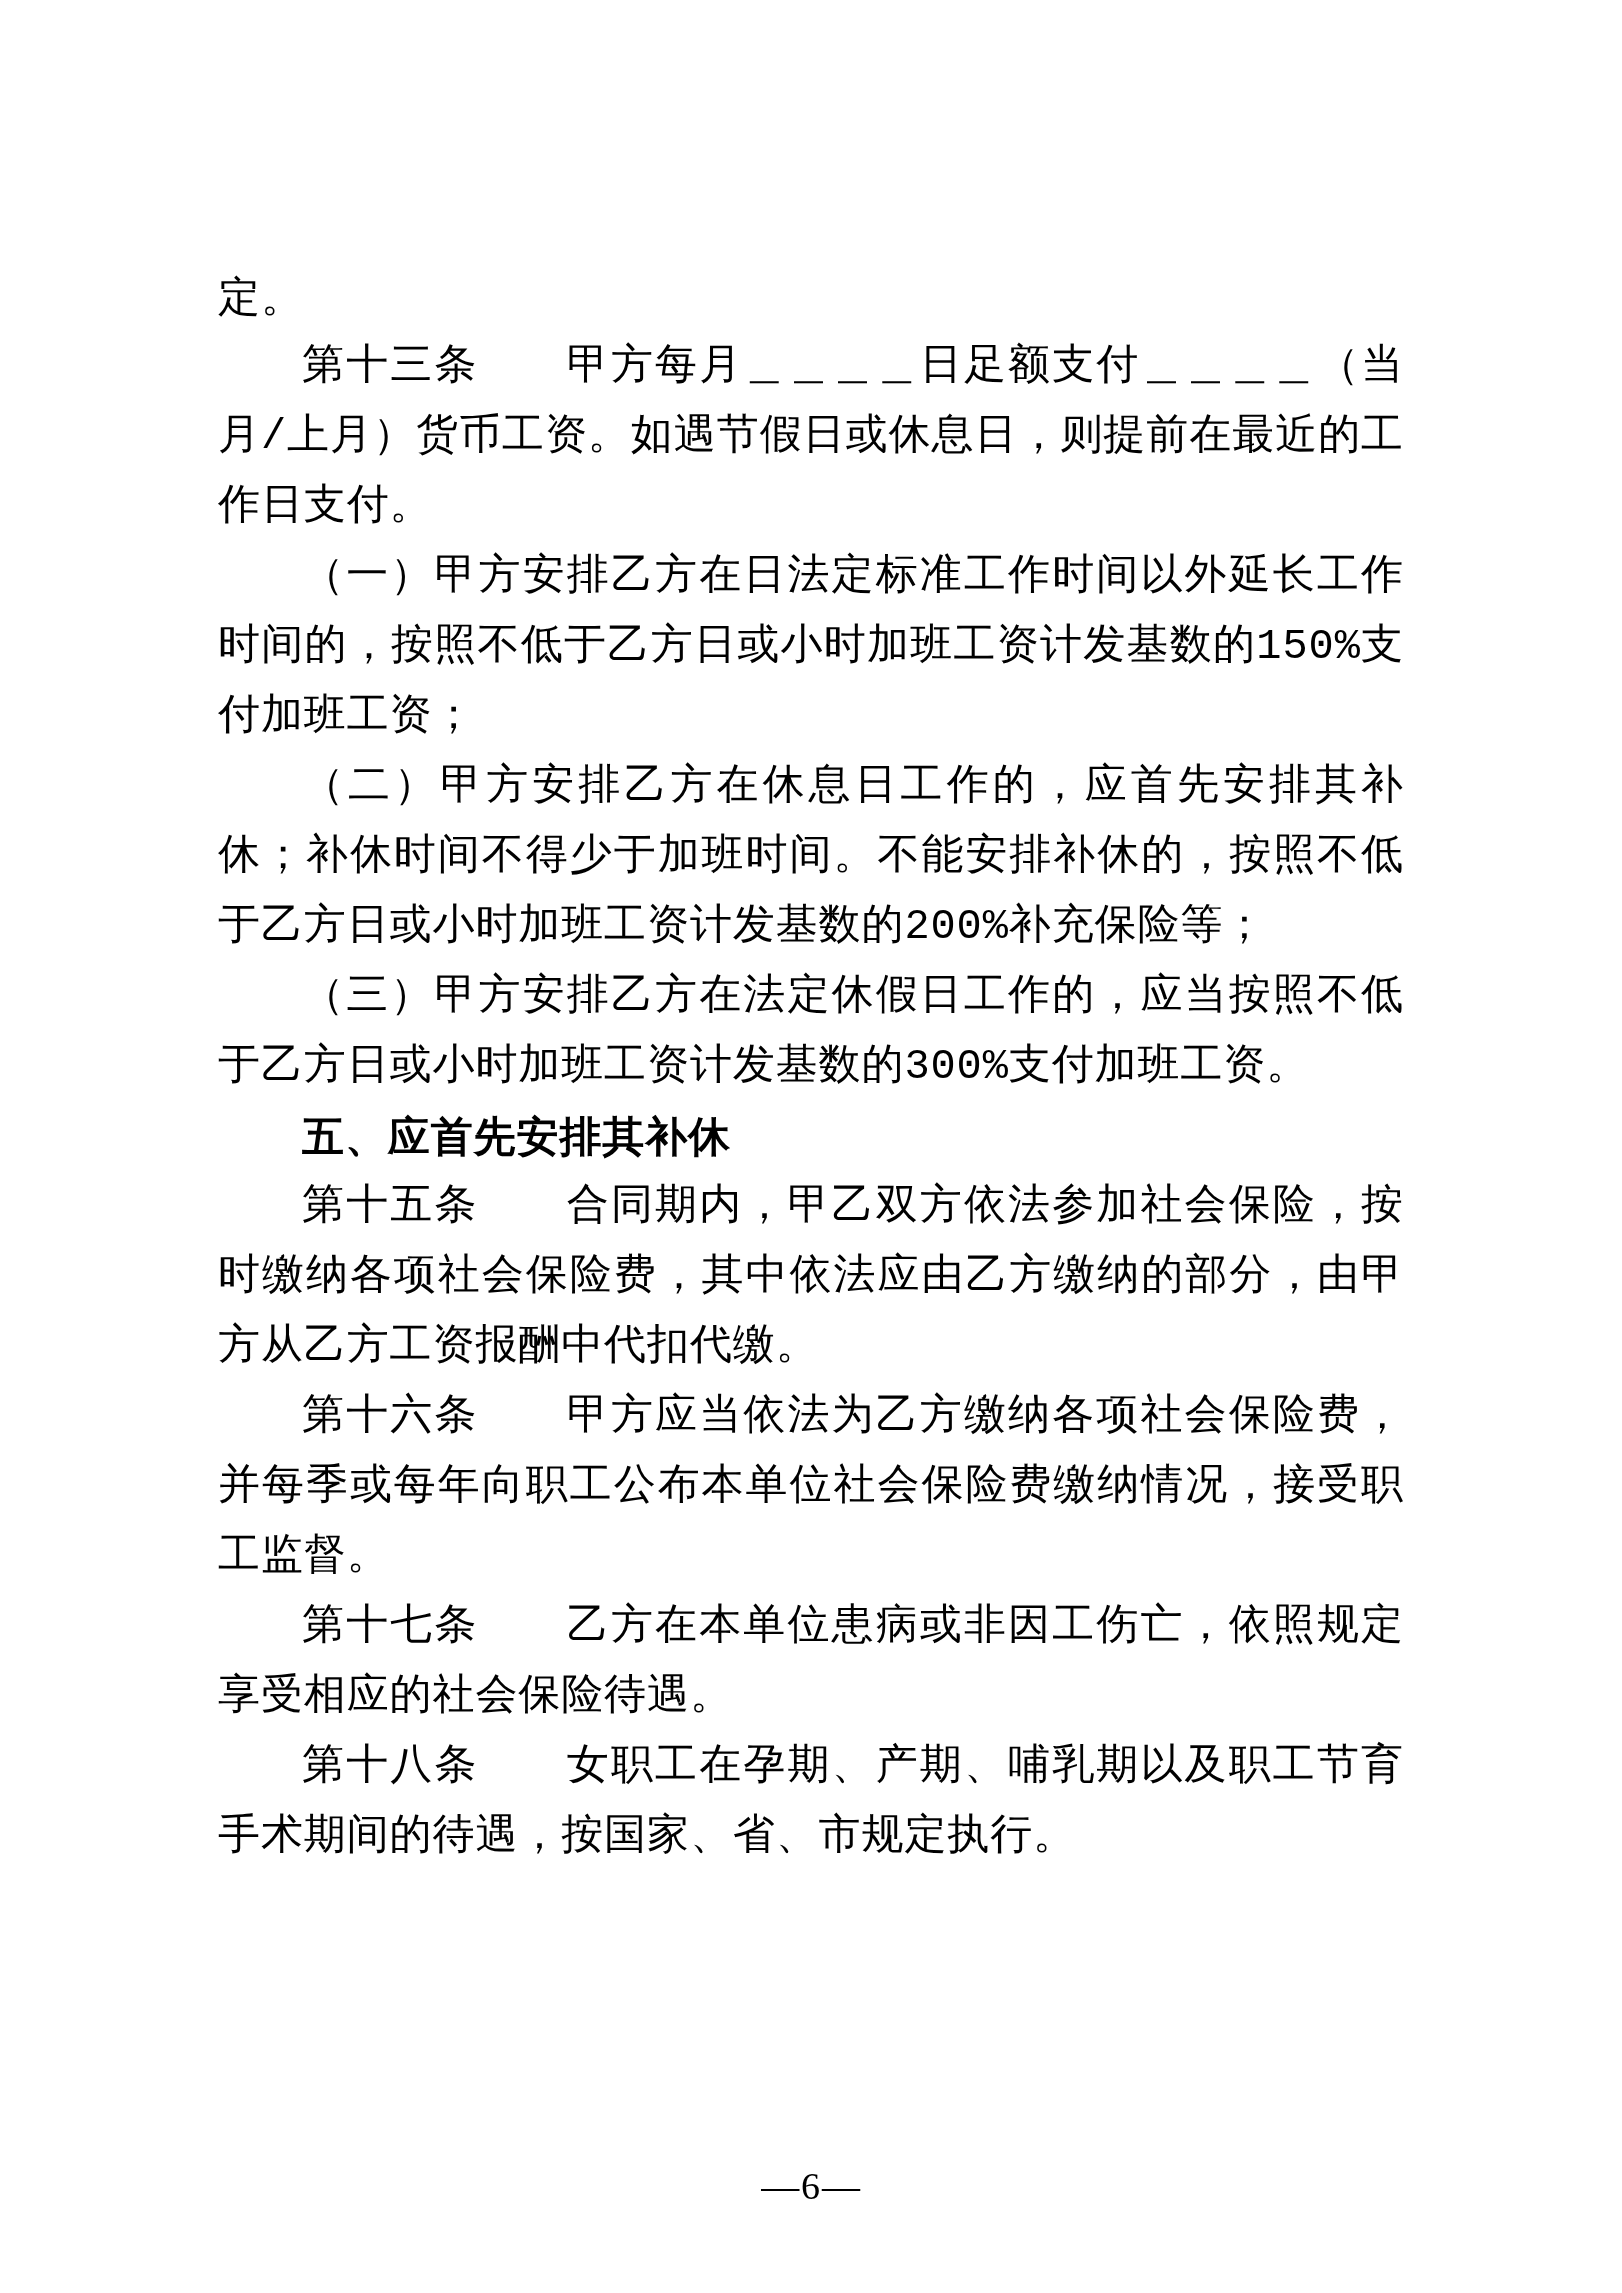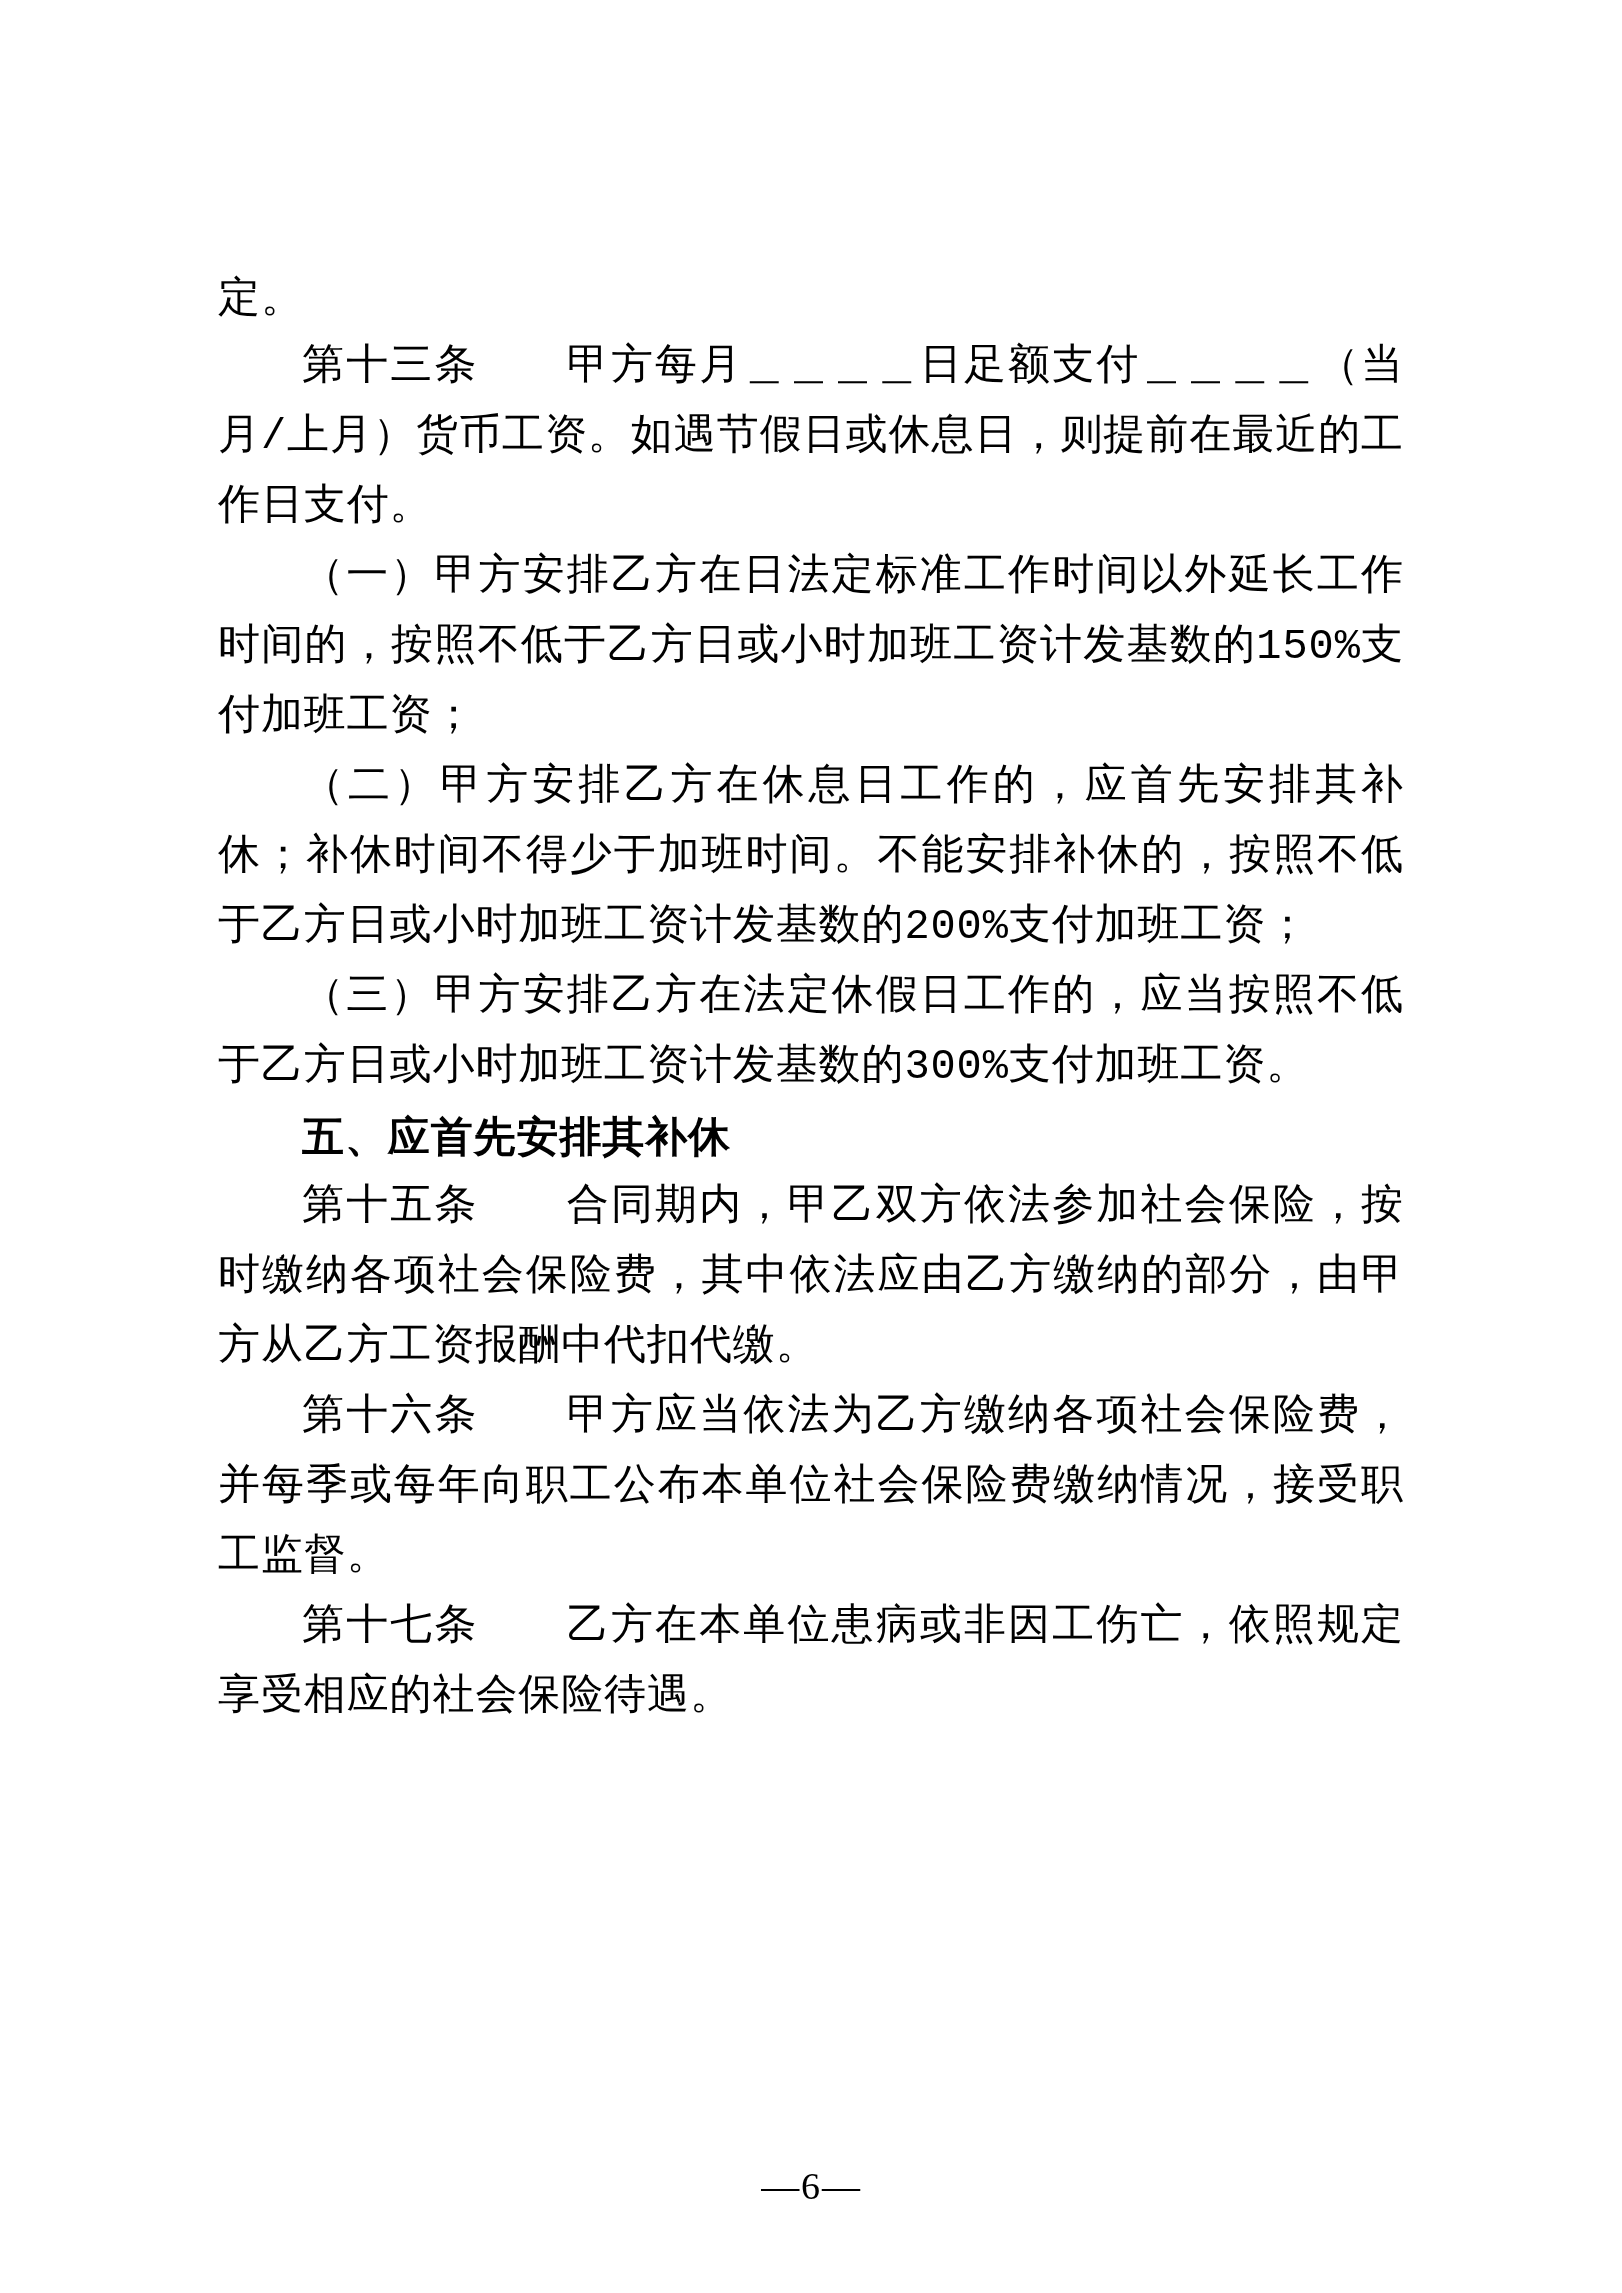--- a/index.html
+++ b/index.html
@@ -62,26 +62,27 @@
 </head>
 <body>
 
 <div class="page">
 
   <div class="doc-body">
 
   <p class="plain">定。</p>
       <p class="indent">第十三条　　甲方每月＿＿＿＿日足额支付＿＿＿＿（当月/上月）货币工资。如遇节假日或休息日，则提前在最近的工作日支付。</p>
       <p class="indent">（一）甲方安排乙方在日法定标准工作时间以外延长工作时间的，按照不低于乙方日或小时加班工资计发基数的150%支付加班工资；</p>
-      <p class="indent">（二）甲方安排乙方在休息日工作的，应首先安排其补休；补休时间不得少于加班时间。不能安排补休的，按照不低于乙方日或小时加班工资计发基数的200%支付加班工资；</p>
+      <p class="indent">（二）甲方安排乙方在休息日工作的，应首先安排其补休；补休时间不得少于加班时间。不能安排补休的，按照不低于乙方日或小时加班工资计发基数的200%补充保险等；</p>
       <p class="indent">（三）甲方安排乙方在法定休假日工作的，应当按照不低于乙方日或小时加班工资计发基数的300%支付加班工资。</p>
       <p class="heading">五、应首先安排其补休</p>
       <p class="indent">第十五条　　合同期内，甲乙双方依法参加社会保险，按时缴纳各项社会保险费，其中依法应由乙方缴纳的部分，由甲方从乙方工资报酬中代扣代缴。</p>
       <p class="indent">第十六条　　甲方应当依法为乙方缴纳各项社会保险费，并每季或每年向职工公布本单位社会保险费缴纳情况，接受职工监督。</p>
       <p class="indent">第十七条　　乙方在本单位患病或非因工伤亡，依照规定享受相应的社会保险待遇。</p>
+      <p class="indent">第十八条　　女职工在孕期、产期、哺乳期以及职工节育手术期间的待遇，按国家、省、市规定执行。</p>
     </div>
 
   <div class="footer">
     <span class="page-number">—6—</span>
   </div>
 
 </div>
 
 
 </body></html>

